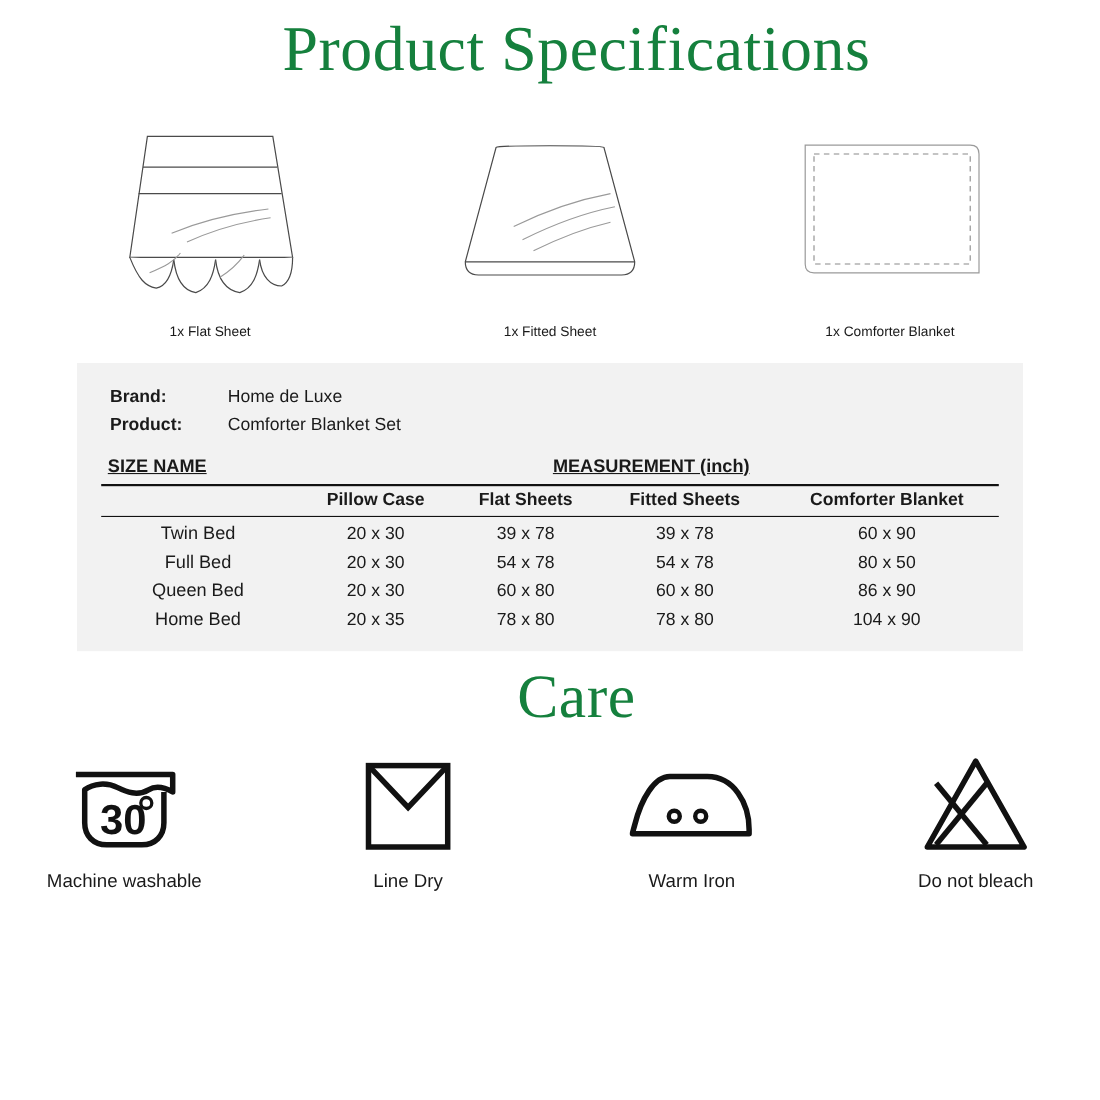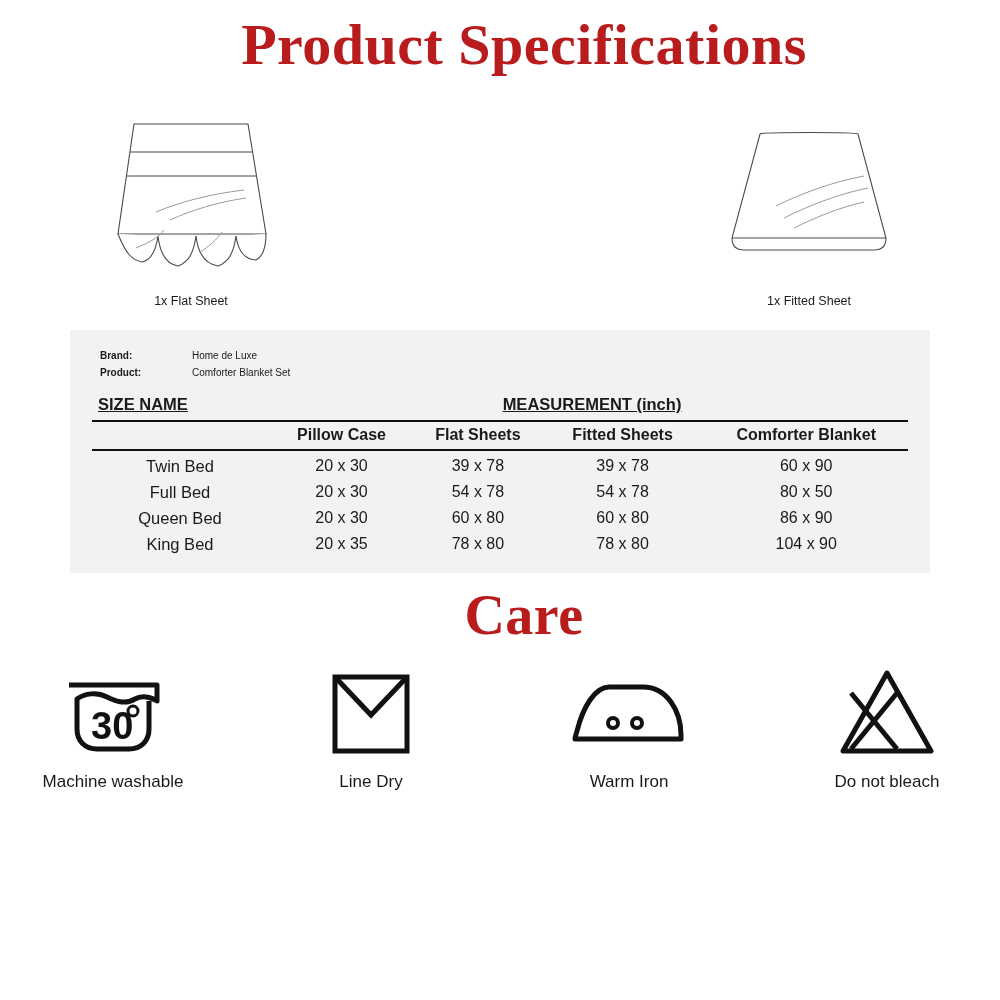--- a/index.html
+++ b/index.html
@@ -13,22 +13,22 @@
     font-family: "Liberation Sans", sans-serif;
     color: #1a1a1a;
     overflow: hidden;
     position: relative;
   }
 
   
   .title {
     text-align: center;
     font-family: "Liberation Serif", serif;
-    font-weight: bold;
-    color: #b91c1c;
+    font-weight: normal;
+    color: #15803d;
     letter-spacing: 0.5px;
     padding-left: 48px;
   }
   #page-title {
     font-size: 58px;
     padding-top: 16px;
     line-height: 1.0;
   }
   #care-title {
     font-size: 56px;
@@ -70,22 +70,23 @@
     background: #f2f2f2;
     padding: 18px 18px 16px 18px;
     box-sizing: border-box;
   }
   .brand-rows {
     padding-left: 12px;
     margin-bottom: 12px;
   }
   .brand-row {
     display: flex;
-    font-size: 10px;
+    font-size: 16px;
     line-height: 1.65;
+    gap: 15px;
   }
   .brand-row .k {
     font-weight: bold;
     width: 92px;
     flex: 0 0 92px;
   }
   .brand-row .v {
     font-weight: normal;
   }
 
@@ -200,20 +201,29 @@
         <path d="M46 14 C48 12 142 12 144 14 L172 118 C172 126 168 130 160 130 L30 130 C22 130 18 126 18 118 Z" stroke="#4a4a4a" stroke-width="1.1" fill="#fff"></path>
         <path d="M18 118 L172 118" stroke="#4a4a4a" stroke-width="1.1"></path>
         <path d="M62 86 C86 74 118 62 150 56" stroke="#9a9a9a" stroke-width="1" fill="none"></path>
         <path d="M70 98 C94 86 124 74 154 68" stroke="#9a9a9a" stroke-width="1" fill="none"></path>
         <path d="M80 108 C100 98 124 88 150 82" stroke="#9a9a9a" stroke-width="1" fill="none"></path>
       </svg>
     </div>
     <div class="caption">1x Fitted Sheet</div>
   </div>
 
+  <div class="product">
+    <div class="art">
+      <svg width="190" height="160" viewBox="0 0 190 160" fill="none">
+        <path d="M18 12 L168 12 C174 12 176 16 176 20 L176 128 L26 128 C20 128 18 124 18 120 Z" stroke="#9a9a9a" stroke-width="1.1" fill="#fff"></path>
+        <rect x="26" y="20" width="142" height="100" stroke="#8a8a8a" stroke-width="1" stroke-dasharray="5 4" fill="none"></rect>
+      </svg>
+    </div>
+    <div class="caption">1x Comforter Blanket</div>
+  </div>
 
 </div>
 
 <div class="spec-panel">
 
   <div class="brand-rows">
     <div class="brand-row">
       <div class="k">Brand:</div>
       <div class="v">Home de Luxe</div>
     </div>
@@ -263,21 +273,21 @@
         <td>80 x 50</td>
       </tr>
       <tr>
         <td class="size-cell">Queen Bed</td>
         <td>20 x 30</td>
         <td>60 x 80</td>
         <td>60 x 80</td>
         <td>86 x 90</td>
       </tr>
       <tr>
-        <td class="size-cell">King Bed</td>
+        <td class="size-cell">Home Bed</td>
         <td>20 x 35</td>
         <td>78 x 80</td>
         <td>78 x 80</td>
         <td>104 x 90</td>
       </tr>
     </tbody>
   </table>
 </div>
 
 <div class="title" id="care-title">Care</div>

